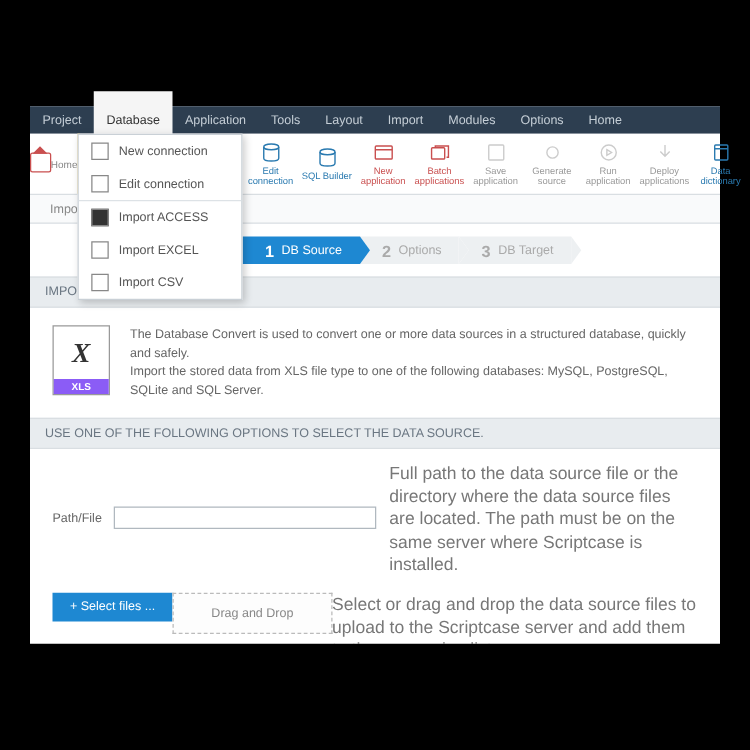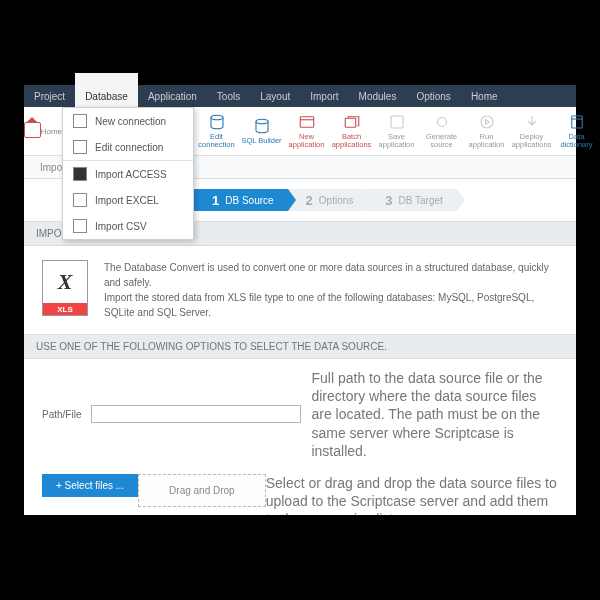--- a/index.html
+++ b/index.html
@@ -32,21 +32,21 @@
 .wz.active{background:#1e88d2;color:#fff}
 .wz .num{font-size:13px;margin-right:6px;font-weight:bold}
 .wz:after{content:"";position:absolute;right:-8px;top:0;width:0;height:0;border-top:11px solid transparent;border-bottom:11px solid transparent;border-left:8px solid #edf0f2;z-index:1}
 .wz.active:after{border-left-color:#1e88d2}
 .wz:before{content:"";position:absolute;left:0;top:0;width:0;height:0;border-top:11px solid transparent;border-bottom:11px solid transparent;border-left:8px solid #fff;z-index:0}
 .wz:first-child:before{display:none}
 .section-hdr{background:#e8ecef;padding:6px 12px;font-size:10px;color:#6a7682;border-top:1px solid #d9dee2;border-bottom:1px solid #d9dee2}
 .intro{display:flex;padding:14px 18px;gap:16px;align-items:flex-start}
 .xlsicon{width:44px;height:54px;border:1px solid #999;position:relative;background:#fff;flex-shrink:0}
 .xlsicon:before{content:"X";position:absolute;top:8px;left:0;right:0;text-align:center;font-size:22px;font-weight:bold;font-style:italic;color:#333;font-family:Georgia,serif}
-.xlsicon .bar{position:absolute;bottom:0;left:0;right:0;height:12px;background:#ef4444;color:#fff;font-size:8px;display:flex;align-items:center;justify-content:center;font-weight:bold}
+.xlsicon .bar{position:absolute;bottom:0;left:0;right:0;height:12px;background:#8b5cf6;color:#fff;font-size:8px;display:flex;align-items:center;justify-content:center;font-weight:bold}
 .intro .txt{font-size:10px;color:#666;line-height:1.5}
 .optbox{padding:10px 18px}
 .row{display:flex;align-items:center;gap:10px;font-size:10px;color:#666}
 .row input{border:1px solid #b0b8bf;height:16px;width:200px;font-size:10px;padding:0 4px}
 .desc{flex:1;font-size:14px;color:#777;line-height:1.3}
 .row2{display:flex;align-items:flex-start;gap:0;margin-top:14px}
 .selbtn{background:#1e88d2;color:#fff;border:none;padding:6px 14px;font-size:10px;cursor:pointer}
 .dropzone{border:1px dashed #bbb;padding:10px 30px;font-size:10px;color:#888;background:#fdfdfd}
 .greybar{background:#f1f3f5;height:20px;margin:14px 18px 0 18px}
 .footer{display:flex;justify-content:flex-end;padding:10px 18px}

